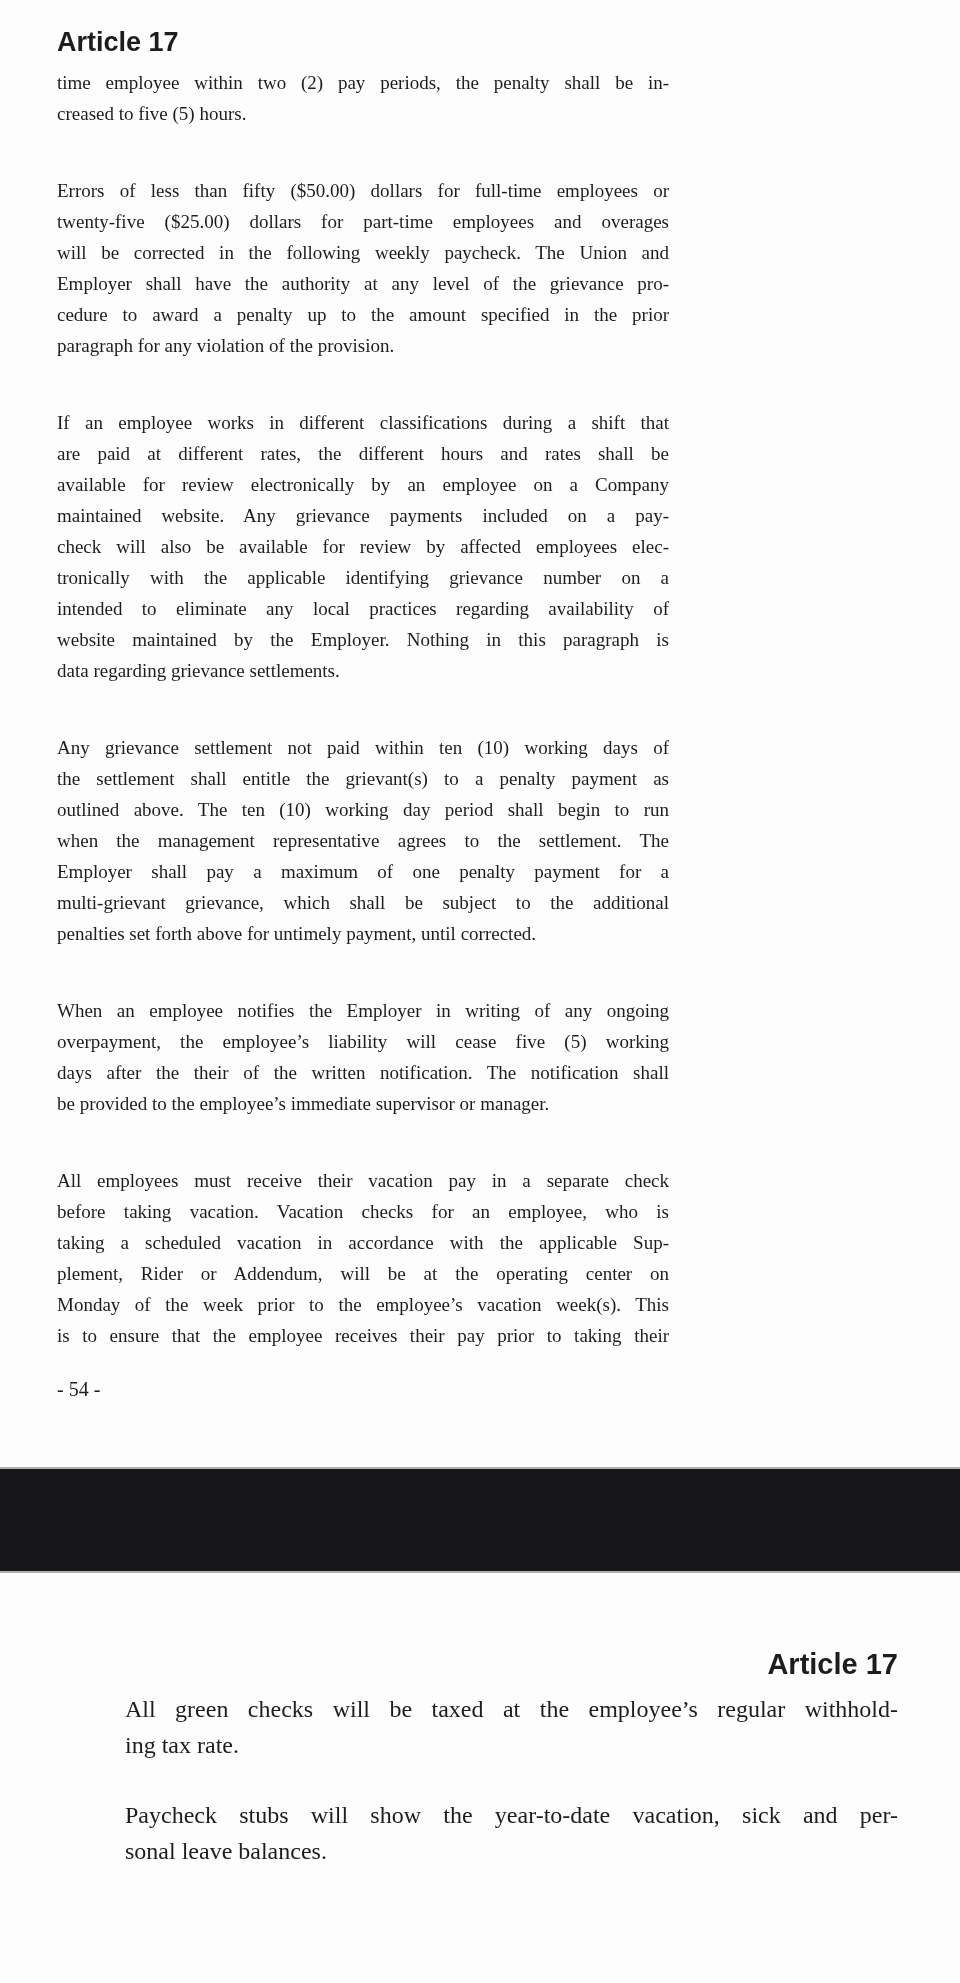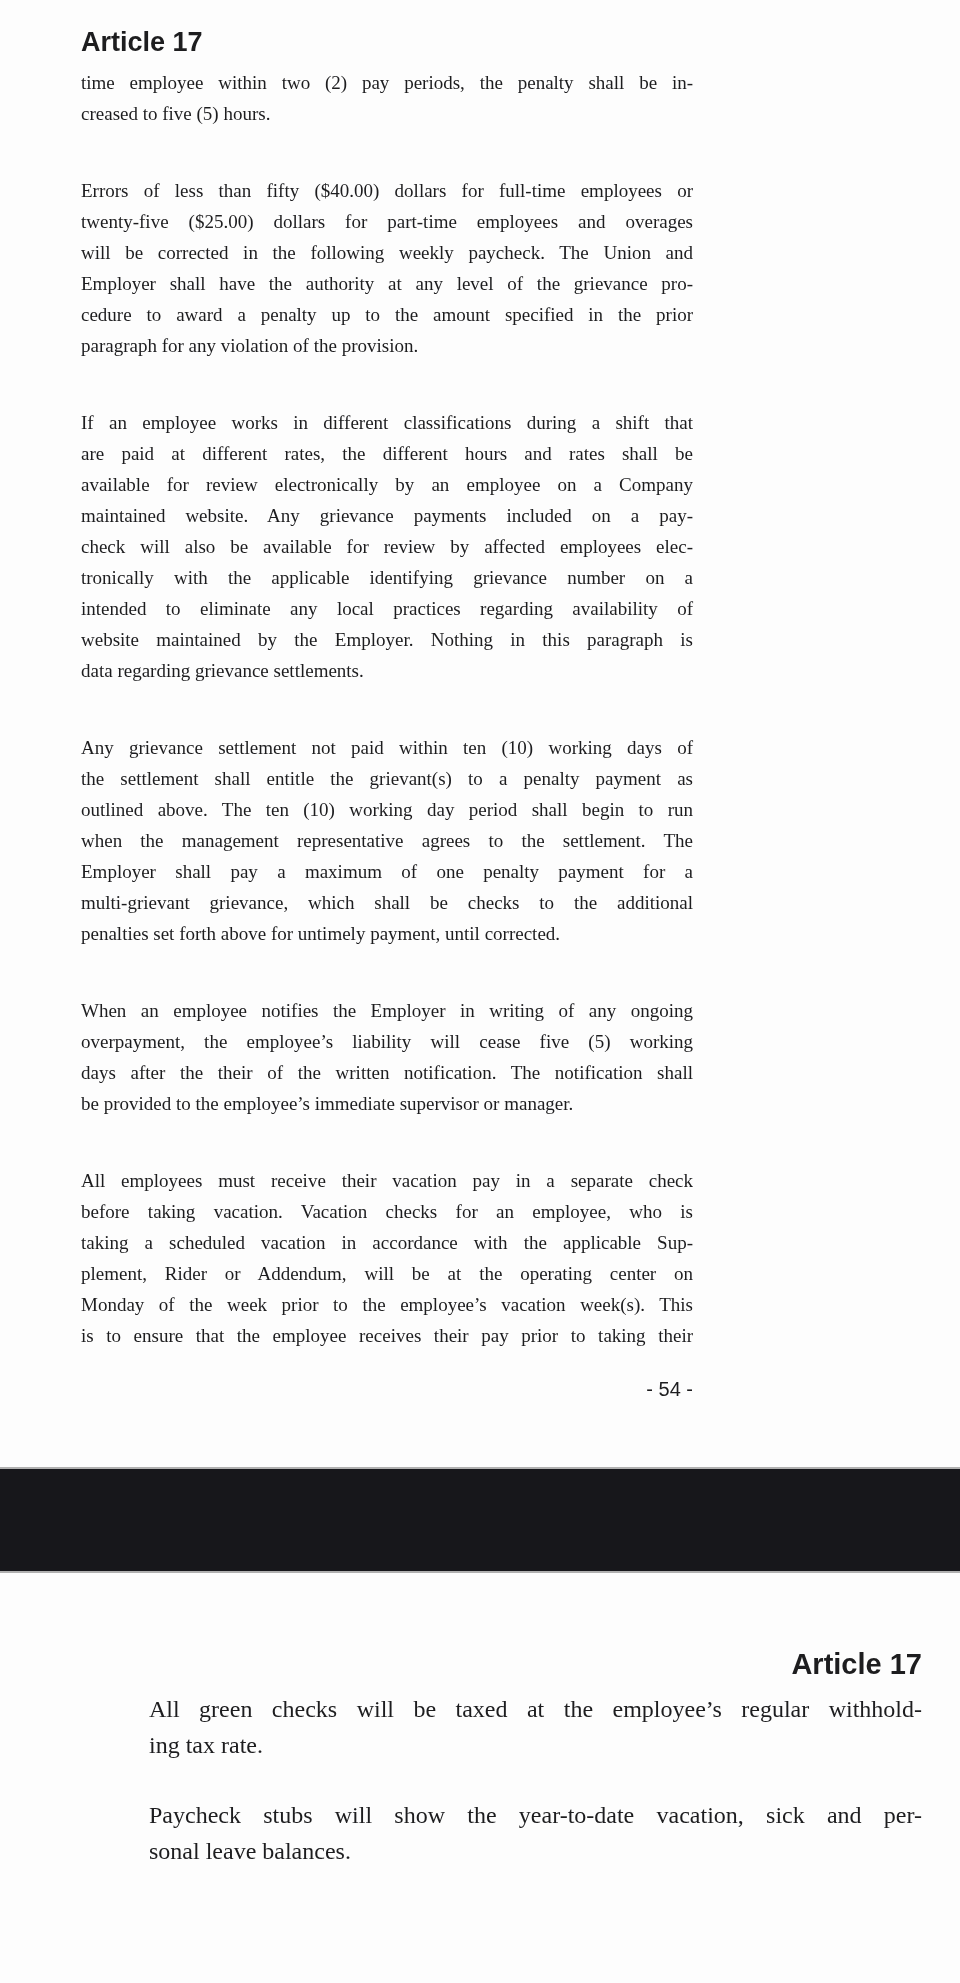--- a/index.html
+++ b/index.html
@@ -1,21 +1,21 @@
 <!DOCTYPE html>
 <html><head>
 <meta charset="utf-8">
 <style>
   html, body { margin: 0; padding: 0; }
   body {
     width: 960px;
     background: #fdfdfd;
     color: #1d1d1f;
   }
-  .page { box-sizing: border-box; margin-left: 24px; }
+  .page { box-sizing: border-box; }
   .page-top  { height: 1467px; padding: 27px 0 0 57px; }
   .page-bottom { height: 410px; padding: 75px 0 0 125px; }
   .col1 { width: 612px; }
   .col2 { width: 773px; }
   .heading {
     font-family: "Liberation Sans", "DejaVu Sans", sans-serif;
     font-weight: 700;
     font-size: 27px;
     line-height: 1.15;
     margin: 0 0 9px 0;
@@ -36,23 +36,23 @@
   .line {
     text-align: justify;
     text-align-last: justify;
     white-space: normal;
   }
   .line.endline {
     text-align: center;
     text-align-last: left;
   }
   .pagenum {
-    font-family: Liberation Sans, sans-serif;
+    font-family: Liberation Serif, serif;
     font-size: 20px;
-    text-align: right;
+    text-align: left;
     margin-top: 27px;
   }
   .separator {
     height: 106px;
     background: #17171b;
     border-top: 2px solid #b0b0b0;
     border-bottom: 2px solid #b0b0b0;
     box-sizing: border-box;
   }
 </style>
@@ -61,21 +61,21 @@
 
 <div class="page page-top">
   <div class="col1">
     <h1 class="heading">Article 17</h1>
     <div class="body body1">
         <div class="para">
           <div class="line">time employee within two (2) pay periods, the penalty shall be in-</div>
           <div class="line endline">creased to five (5) hours.</div>
         </div>
         <div class="para">
-          <div class="line">Errors of less than fifty ($40.00) dollars for full-time employees or</div>
+          <div class="line">Errors of less than fifty ($50.00) dollars for full-time employees or</div>
           <div class="line">twenty-five ($25.00) dollars for part-time employees and overages</div>
           <div class="line">will be corrected in the following weekly paycheck. The Union and</div>
           <div class="line">Employer shall have the authority at any level of the grievance pro-</div>
           <div class="line">cedure to award a penalty up to the amount specified in the prior</div>
           <div class="line endline">paragraph for any violation of the provision.</div>
         </div>
         <div class="para">
           <div class="line">If an employee works in different classifications during a shift that</div>
           <div class="line">are paid at different rates, the different hours and rates shall be</div>
           <div class="line">available for review electronically by an employee on a Company</div>
@@ -85,21 +85,21 @@
           <div class="line">intended to eliminate any local practices regarding availability of</div>
           <div class="line">website maintained by the Employer. Nothing in this paragraph is</div>
           <div class="line endline">data regarding grievance settlements.</div>
         </div>
         <div class="para">
           <div class="line">Any grievance settlement not paid within ten (10) working days of</div>
           <div class="line">the settlement shall entitle the grievant(s) to a penalty payment as</div>
           <div class="line">outlined above. The ten (10) working day period shall begin to run</div>
           <div class="line">when the management representative agrees to the settlement. The</div>
           <div class="line">Employer shall pay a maximum of one penalty payment for a</div>
-          <div class="line">multi-grievant grievance, which shall be checks to the additional</div>
+          <div class="line">multi-grievant grievance, which shall be subject to the additional</div>
           <div class="line endline">penalties set forth above for untimely payment, until corrected.</div>
         </div>
         <div class="para">
           <div class="line">When an employee notifies the Employer in writing of any ongoing</div>
           <div class="line">overpayment, the employee’s liability will cease five (5) working</div>
           <div class="line">days after the their of the written notification. The notification shall</div>
           <div class="line endline">be provided to the employee’s immediate supervisor or manager.</div>
         </div>
         <div class="para">
           <div class="line">All employees must receive their vacation pay in a separate check</div>

